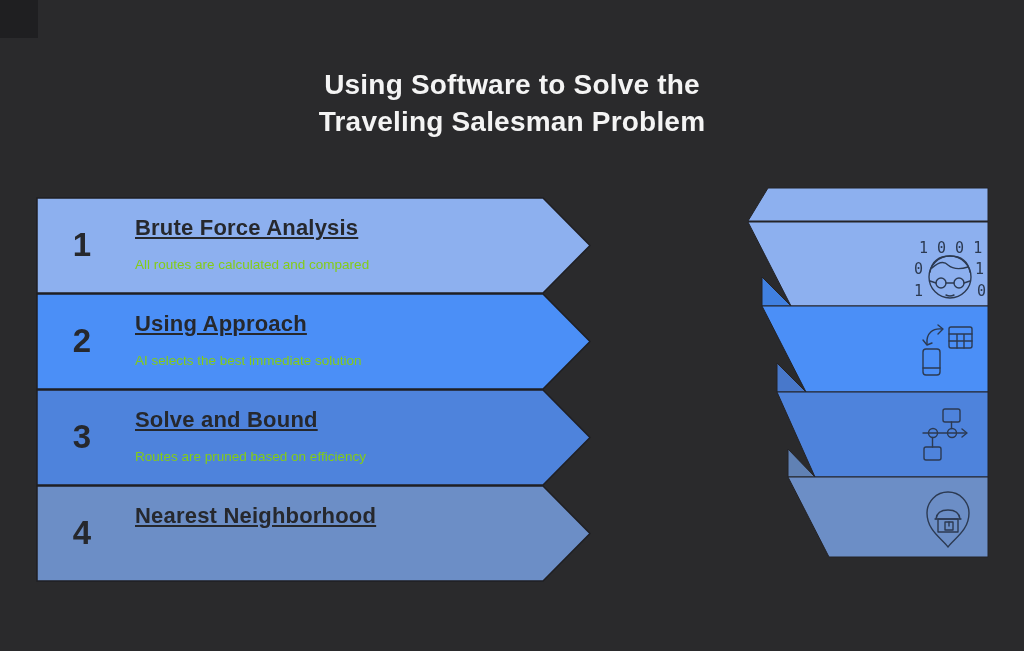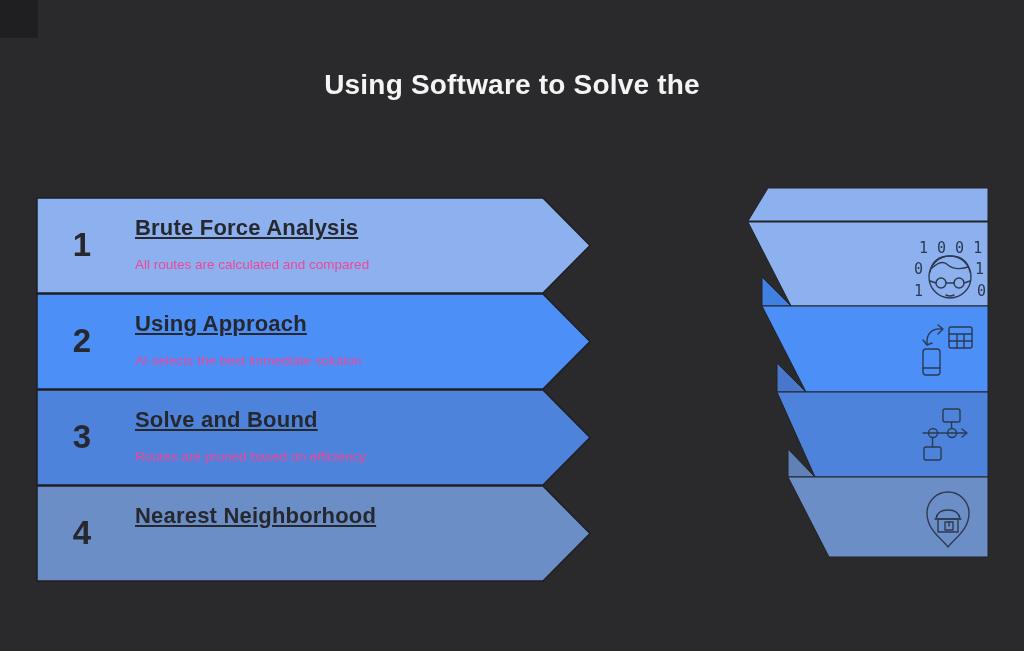--- a/index.html
+++ b/index.html
@@ -19,33 +19,34 @@
   .step-number{
     position:absolute;left:21px;top:26px;width:48px;height:42px;
     text-align:center;font-size:33px;font-weight:bold;color:#26282d;line-height:42px;
   }
   .step-title{
     position:absolute;left:98px;top:17px;
     font-size:22px;font-weight:bold;color:#26282d;letter-spacing:.2px;text-decoration:underline;
   }
   .step-desc{
     position:absolute;left:98px;top:59px;
-    font-size:13.5px;color:#ec4899;
+    font-size:13.5px;color:#84cc16;
   }
   .binary-text{font-family:"DejaVu Sans Mono", monospace;font-size:15px;}
 </style>
 </head>
 <body>
 
 <div class="canvas">
 
   <div class="corner-mark"></div>
 
   <div class="title">
     <div>Using Software to Solve the</div>
+    <div>Traveling Salesman Problem</div>
   </div>
 
   <svg class="shape-layer" viewBox="0 0 1024 651">
 
     <polygon points="37,198 543,198 590,245.5 543,293 37,293" stroke="#1f1f23" stroke-width="1.5" fill="#8db0ef"></polygon>
     <polygon points="37,294 543,294 590,341.5 543,389 37,389" stroke="#1f1f23" stroke-width="1.5" fill="#4b8ff7"></polygon>
     <polygon points="37,390 543,390 590,437.5 543,485 37,485" stroke="#1f1f23" stroke-width="1.5" fill="#4e83dc"></polygon>
     <polygon points="37,486 543,486 590,533.5 543,581 37,581" stroke="#1f1f23" stroke-width="1.5" fill="#6c8ec6"></polygon>
 
     <g stroke="#232327" stroke-width="1">

